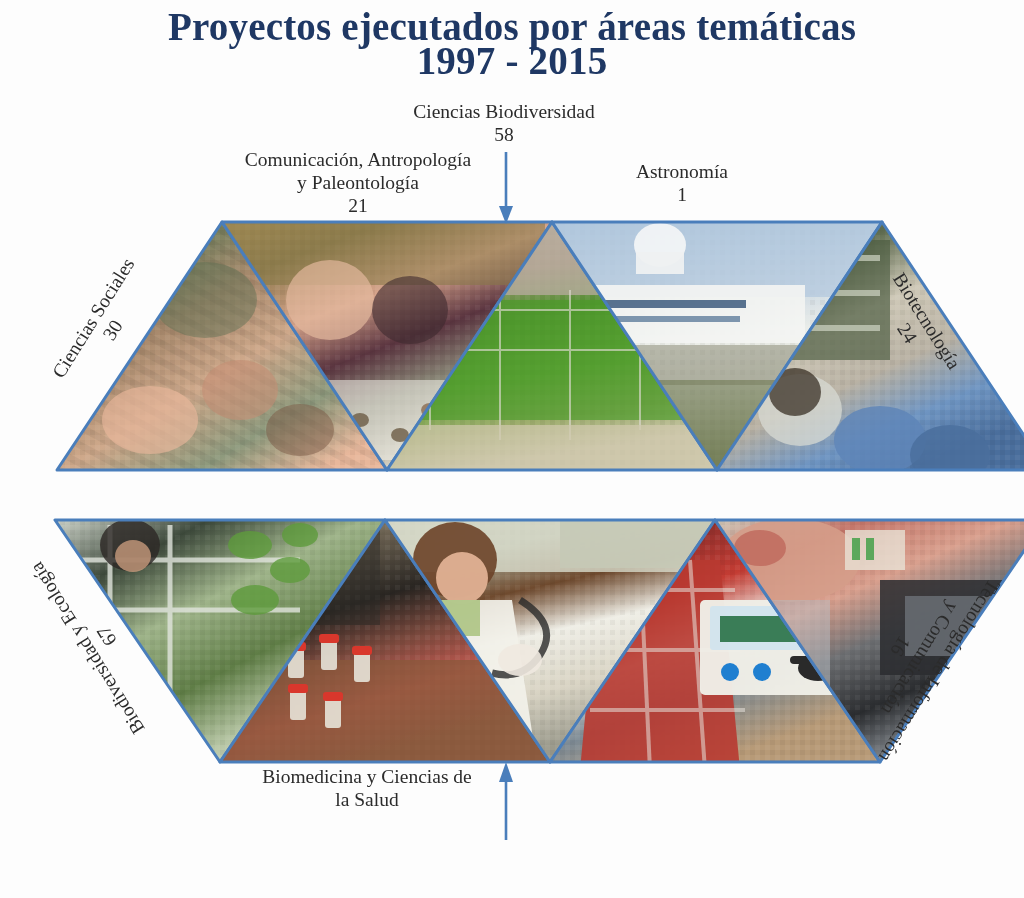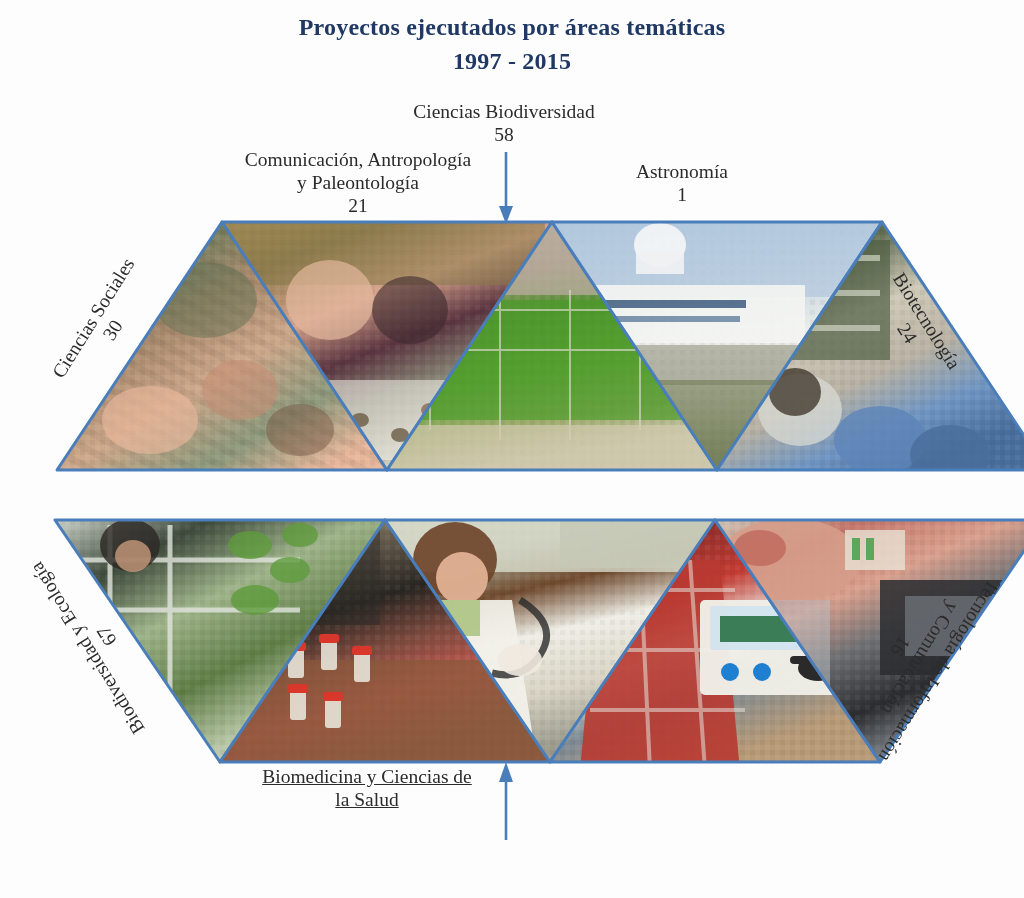--- a/index.html
+++ b/index.html
@@ -12,21 +12,21 @@
     position:relative;
   }
   #stage{position:relative;width:1024px;height:898px;}
 
   
   .title-block{
     position:absolute;left:0;top:10px;width:1024px;
     text-align:center;
     color:#1f3864;
     font-weight:bold;
-    font-size:24px;
+    font-size:39px;
     line-height:34px;
     letter-spacing:.2px;
   }
   .title-line{display:block;}
 
   
   #figure{position:absolute;left:0;top:0;width:1024px;height:898px;}
 
   
   .lbl{
@@ -36,21 +36,21 @@
     line-height:23px;
     text-align:center;
     white-space:nowrap;
   }
   .lbl .num{display:block;}
   .lbl.rot{white-space:nowrap;}
 
   #lbl-agro{left:389px;top:100px;width:230px;}
   #lbl-arq {left:218px;top:148px;width:280px;}
   #lbl-astro{left:602px;top:160px;width:160px;}
-  #lbl-biomed{left:222px;top:765px;width:290px;text-decoration:underline;}
+  #lbl-biomed{left:222px;top:765px;width:290px;}
   #lbl-basicas{left:395px;top:838px;width:220px;}
   #lbl-ing{left:560px;top:778px;width:180px;}
 
   .rotwrap{position:absolute;width:0;height:0;}
   .rotwrap > .lbl{
     position:absolute;left:-140px;top:-26px;width:280px;
   }
 
   #rot-sociales{left:103px;top:327px;}
   #rot-sociales > .lbl{transform:rotate(-58deg);}

